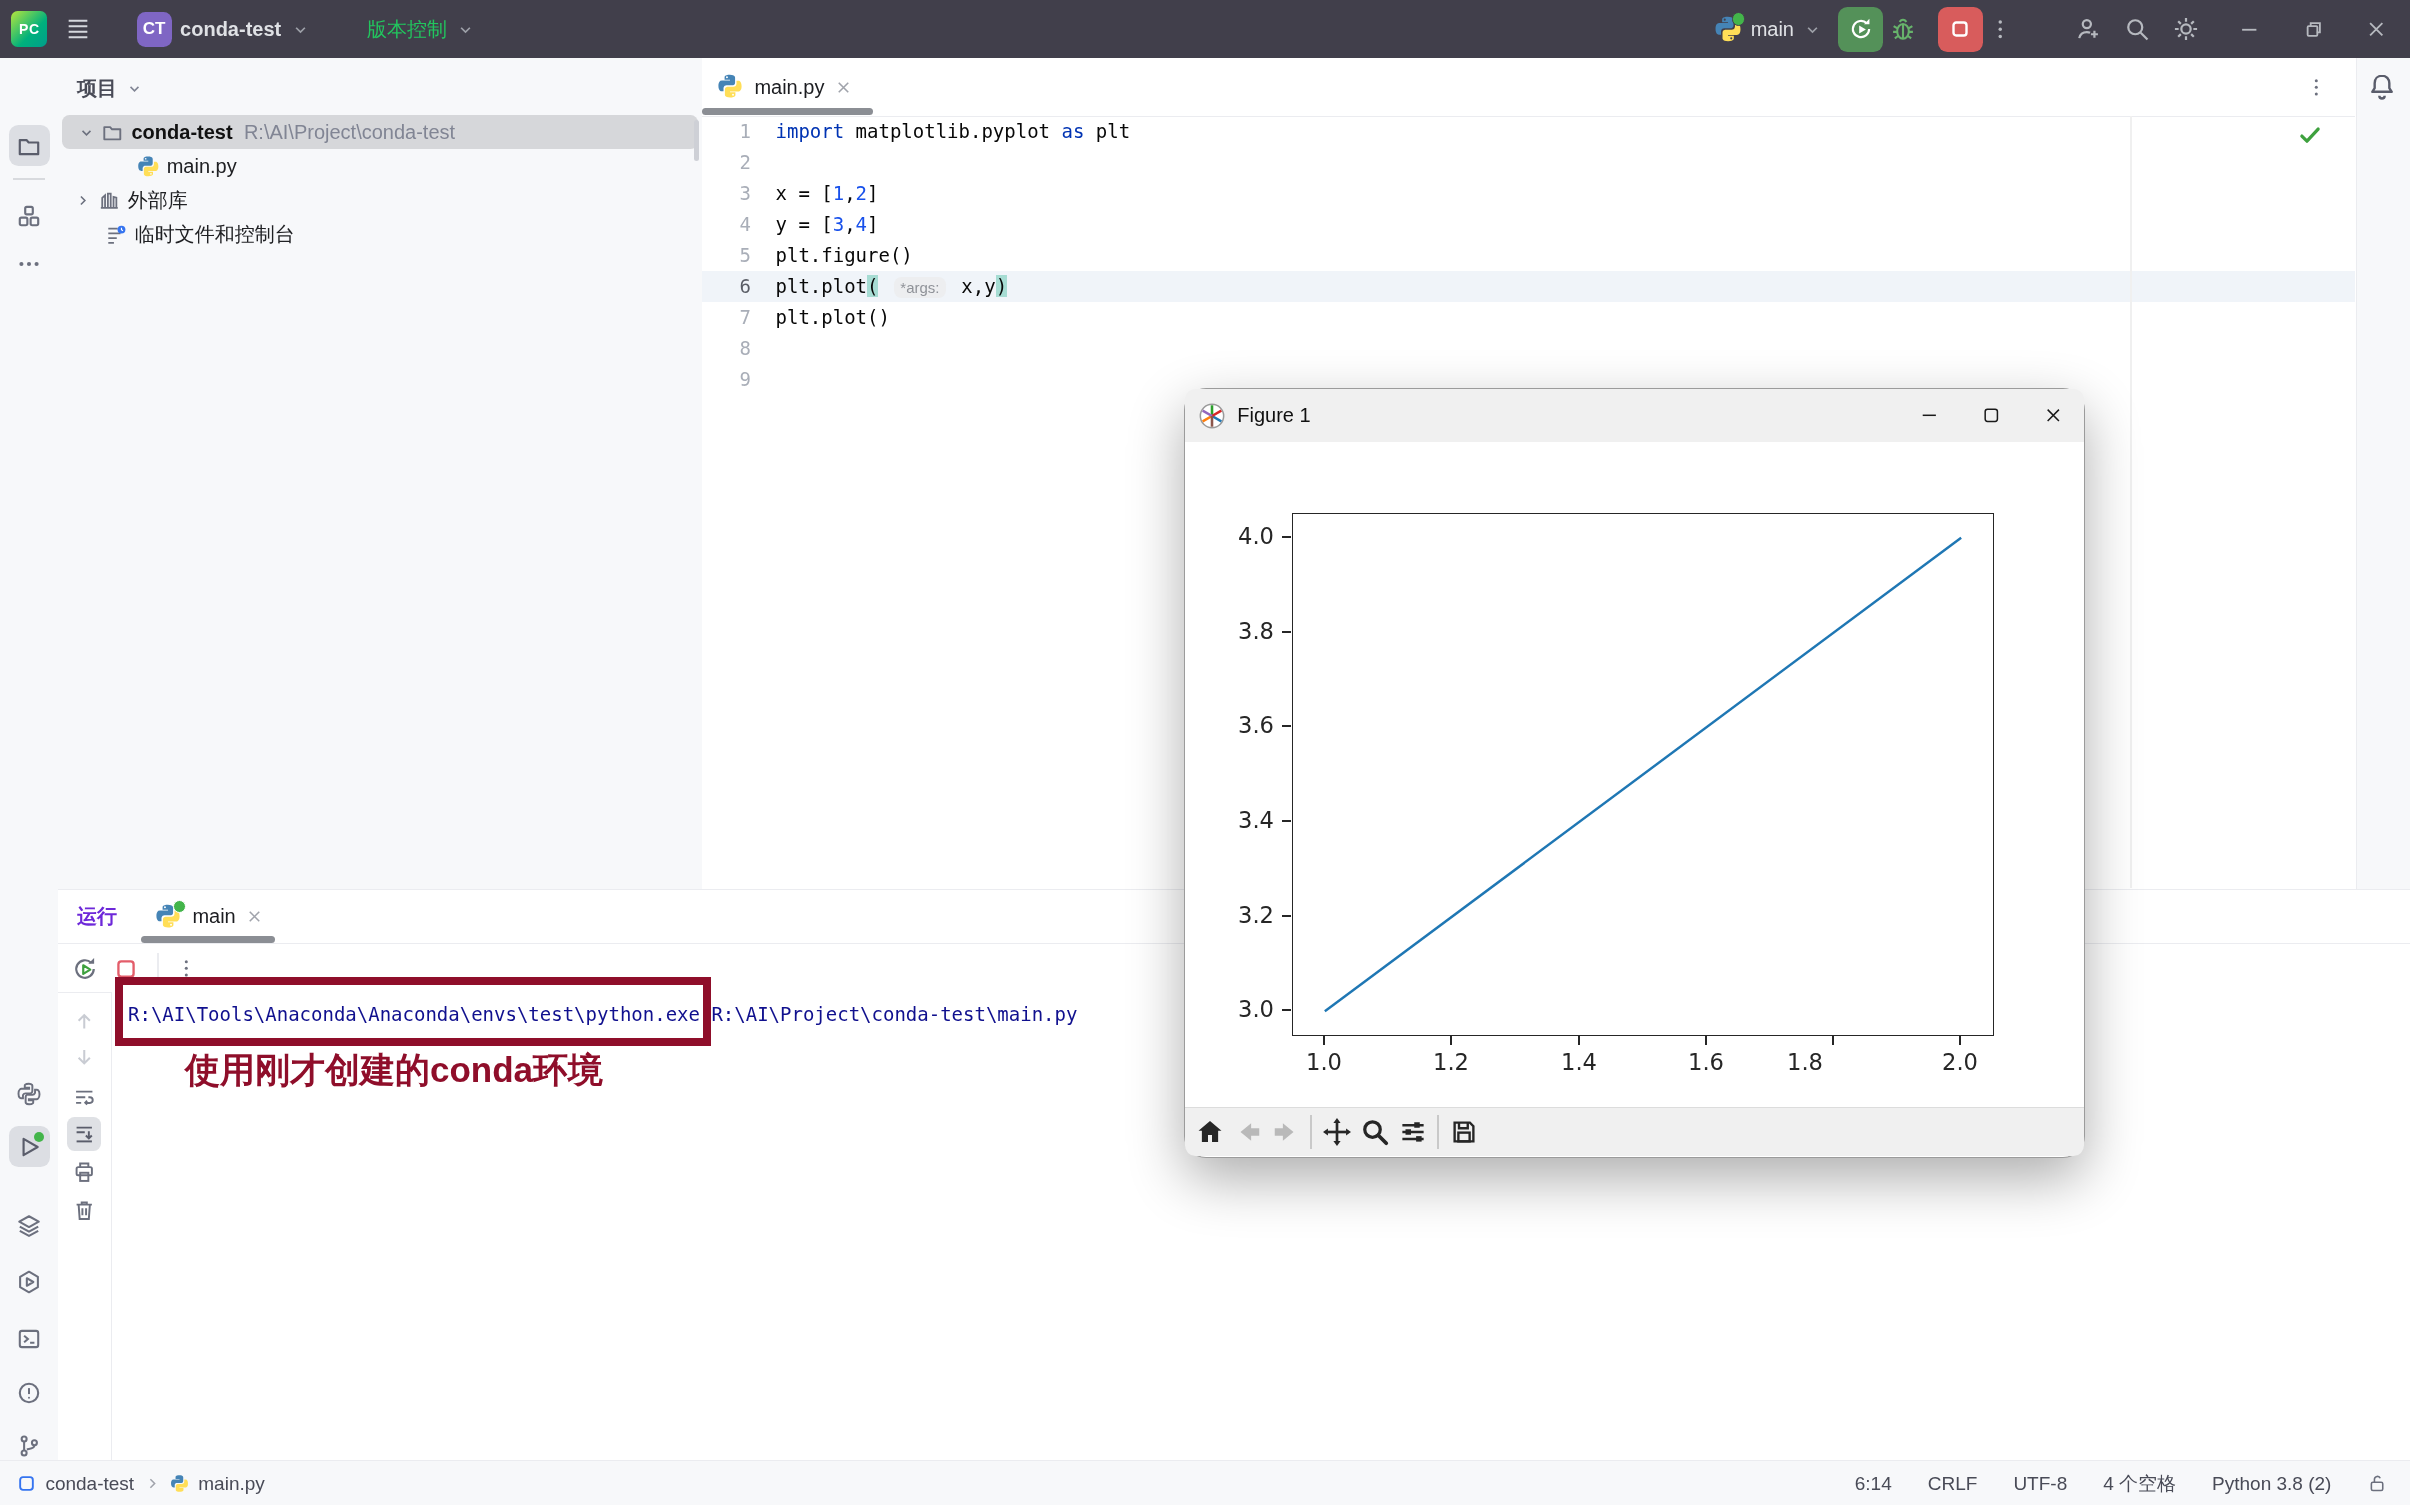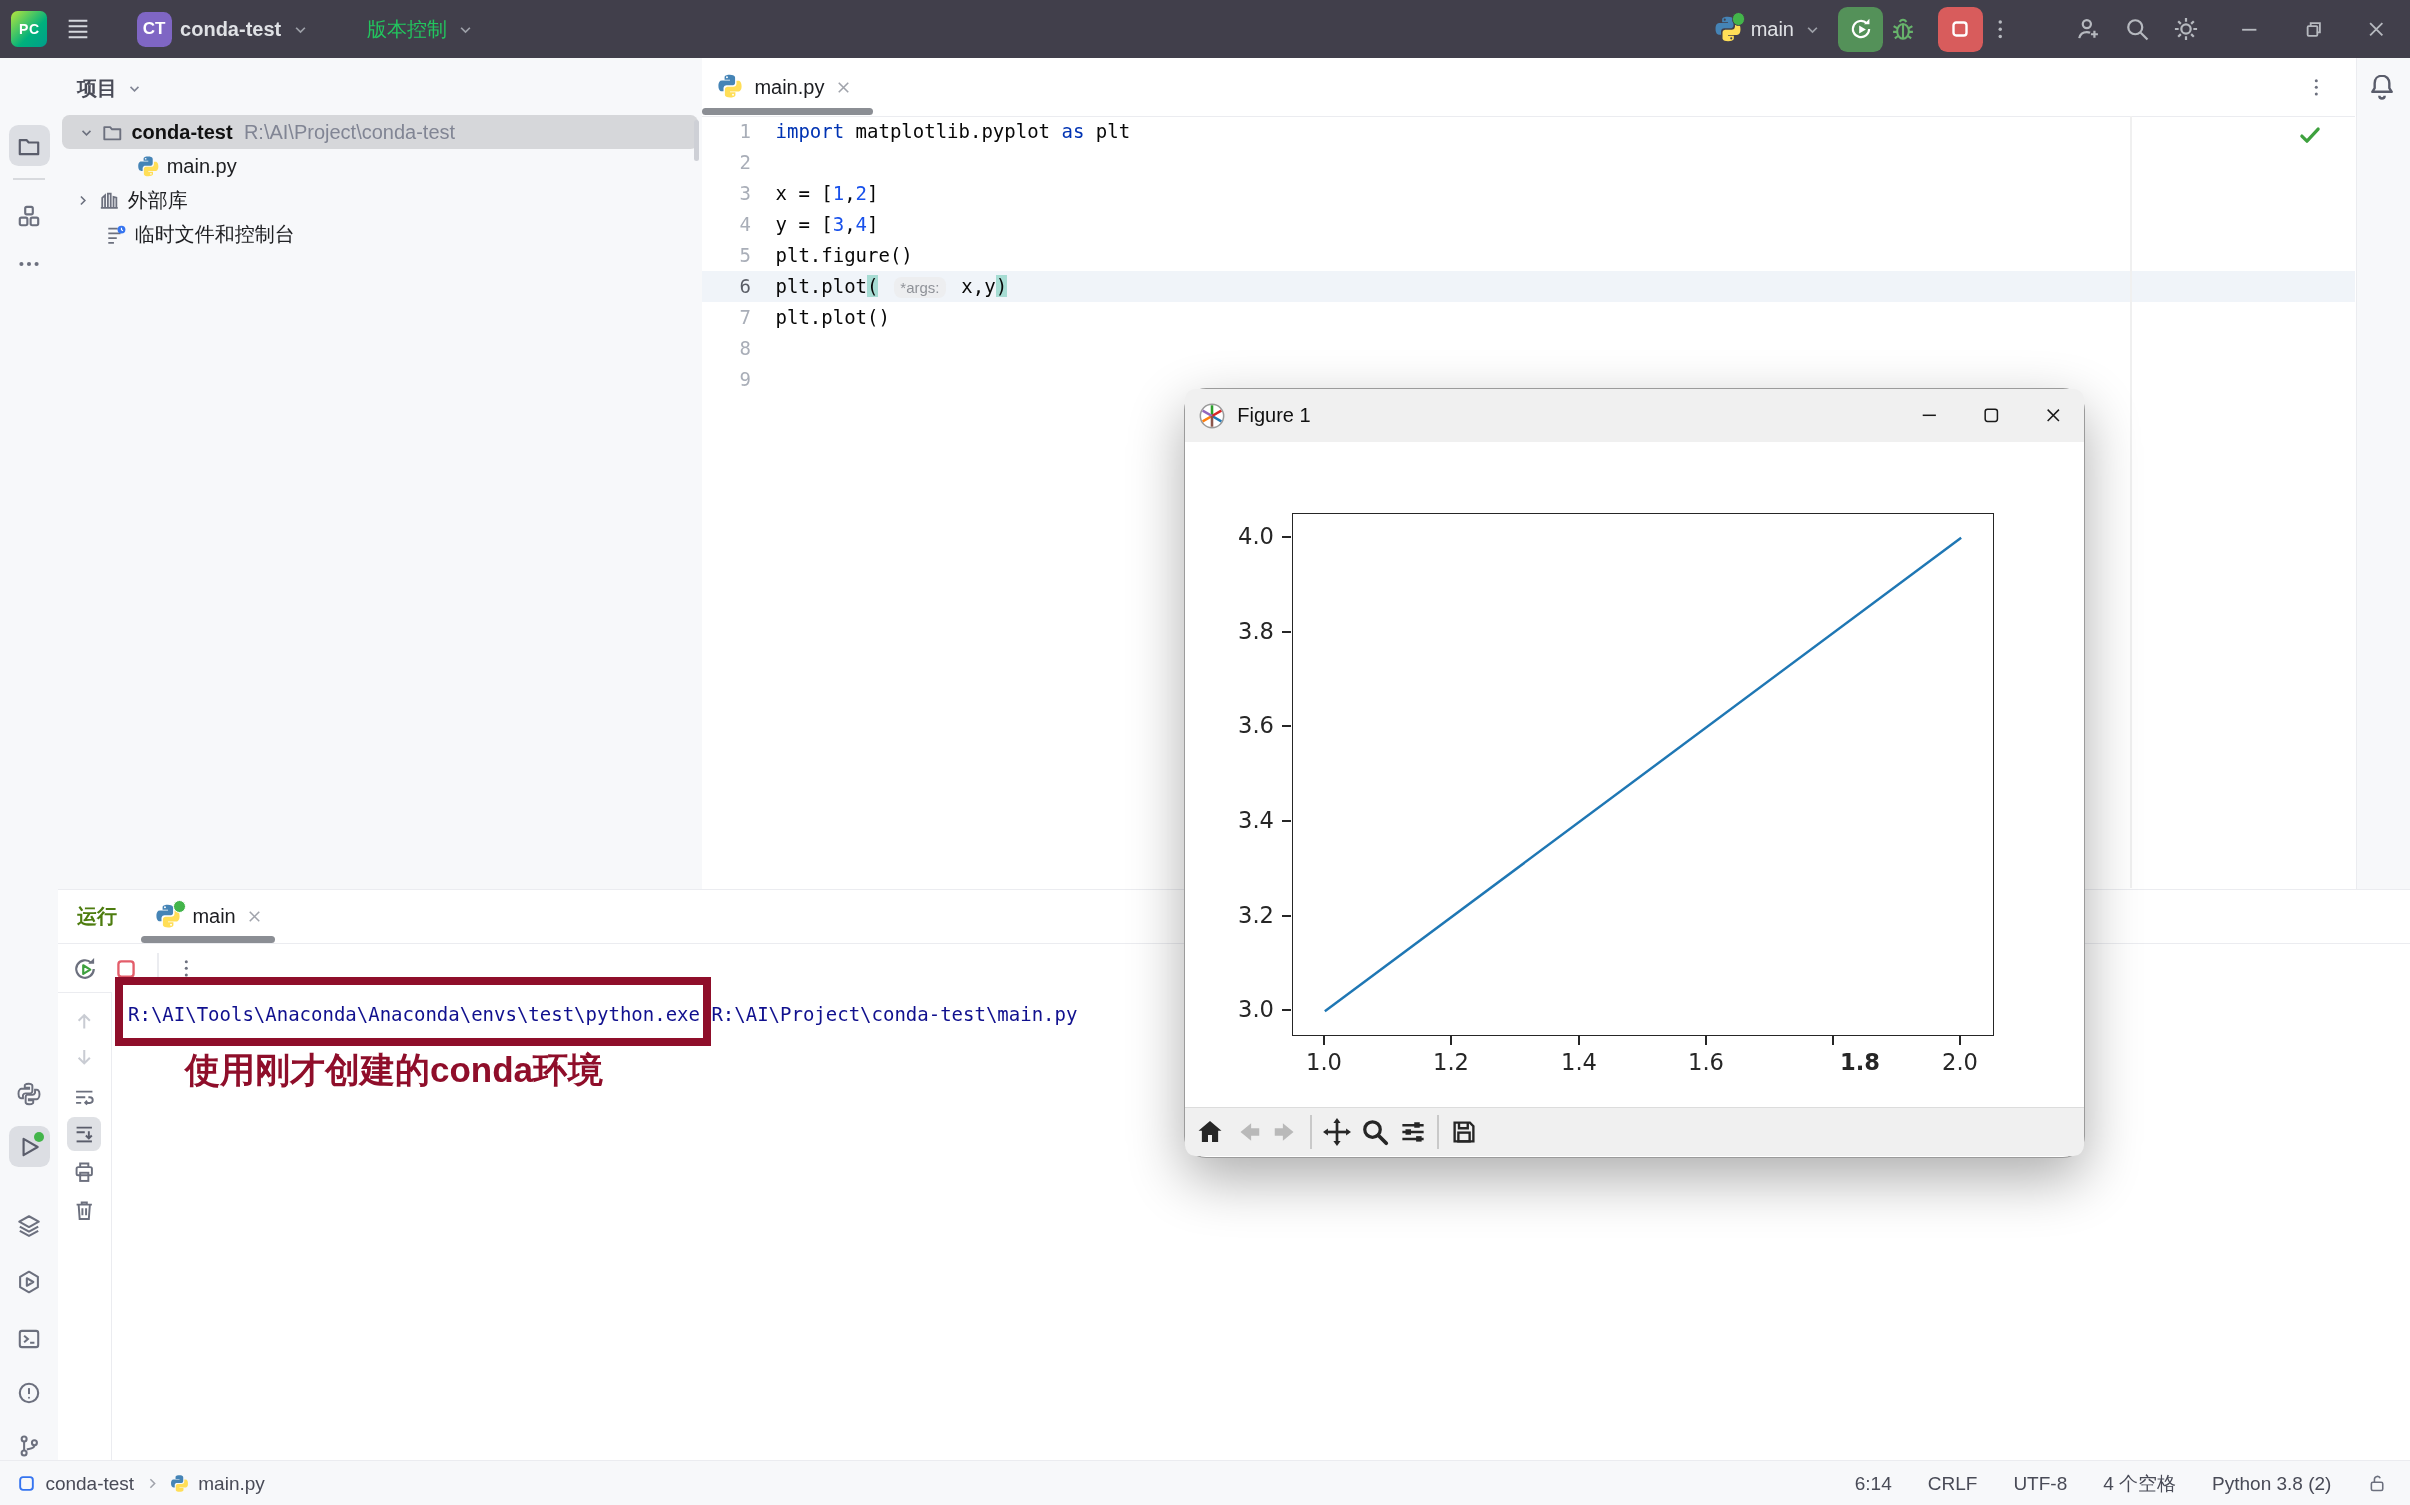--- a/index.html
+++ b/index.html
@@ -72,21 +72,21 @@
   #guide-line{position:absolute;left:1428px;top:0;width:1.9px;height:772px;background:#f0f0f0;}
   #inspection-ok{position:absolute;right:32px;top:5.6px;}
 
   
   #right-stripe{position:absolute;left:2356px;top:58px;width:55px;height:831px;background:#f7f8fa;border-left:1.9px solid #ebecf0;}
   #bell{position:absolute;left:8.5px;top:13px;}
 
   
   #run-panel{position:absolute;left:58px;top:889px;width:2352px;height:572px;background:#fff;border-top:1.9px solid #ebecf0;}
   #rp-tabrow{position:relative;height:53px;border-bottom:1.9px solid #ebecf0;display:flex;align-items:center;}
-  .rp-title{font-size:20px;font-weight:bold;color:#4d7c0f;margin-left:19px;}
+  .rp-title{font-size:20px;font-weight:bold;color:#6d28d9;margin-left:19px;}
   .rp-tab{display:flex;align-items:center;gap:9.4px;margin-left:38px;font-size:20px;color:#1c1d21;}
   #rp-tab-underline{position:absolute;left:83px;top:46px;width:134px;height:6.6px;border-radius:3.8px;background:#8b8e94;}
   #rp-toolrow{position:relative;height:49px;display:flex;align-items:center;gap:13px;padding-left:13px;}
   .rp-sep{width:1.9px;height:32px;background:#ebecf0;margin:0 3.8px;}
   #rp-leftcol{position:absolute;left:0;top:102px;width:53px;height:470px;border-right:1.9px solid #ebecf0;border-top:1.9px solid #ebecf0;}
   .colic{position:absolute;left:9.4px;width:34px;height:34px;border-radius:7.5px;display:flex;align-items:center;justify-content:center;}
   .colic.active{background:#dfe1e5;}
   #console{position:absolute;left:55px;top:102px;right:0;bottom:0;}
   .console-line{position:absolute;left:15px;top:11.3px;font-family:"DejaVu Sans Mono","Liberation Mono",monospace;
                 font-size:19px;color:#10108e;white-space:pre;}
@@ -583,21 +583,21 @@
     <div id="plot-decor">
         <div class="tickmark-x abs" style="left: 138px; top: 647px;"></div>
         <div class="ticklab x abs" style="left: 106px; top: 660px;">1.0</div>
         <div class="tickmark-x abs" style="left: 265px; top: 647px;"></div>
         <div class="ticklab x abs" style="left: 233px; top: 660px;">1.2</div>
         <div class="tickmark-x abs" style="left: 393px; top: 647px;"></div>
         <div class="ticklab x abs" style="left: 361px; top: 660px;">1.4</div>
         <div class="tickmark-x abs" style="left: 520px; top: 647px;"></div>
         <div class="ticklab x abs" style="left: 488px; top: 660px;">1.6</div>
         <div class="tickmark-x abs" style="left: 647px; top: 647px;"></div>
-        <div class="ticklab x abs" style="left: 642px; top: 660px; font-weight: bold;">1.8</div>
+        <div class="ticklab x abs" style="left: 587px; top: 660px;">1.8</div>
         <div class="tickmark-x abs" style="left: 774px; top: 647px;"></div>
         <div class="ticklab x abs" style="left: 742px; top: 660px;">2.0</div>
         <div class="tickmark-y abs" style="left: 97px; top: 620px;"></div>
         <div class="ticklab y abs" style="left: 29px; top: 607px;">3.0</div>
         <div class="tickmark-y abs" style="left: 97px; top: 526px;"></div>
         <div class="ticklab y abs" style="left: 29px; top: 513px;">3.2</div>
         <div class="tickmark-y abs" style="left: 97px; top: 431px;"></div>
         <div class="ticklab y abs" style="left: 29px; top: 418px;">3.4</div>
         <div class="tickmark-y abs" style="left: 97px; top: 336px;"></div>
         <div class="ticklab y abs" style="left: 29px; top: 323px;">3.6</div>

